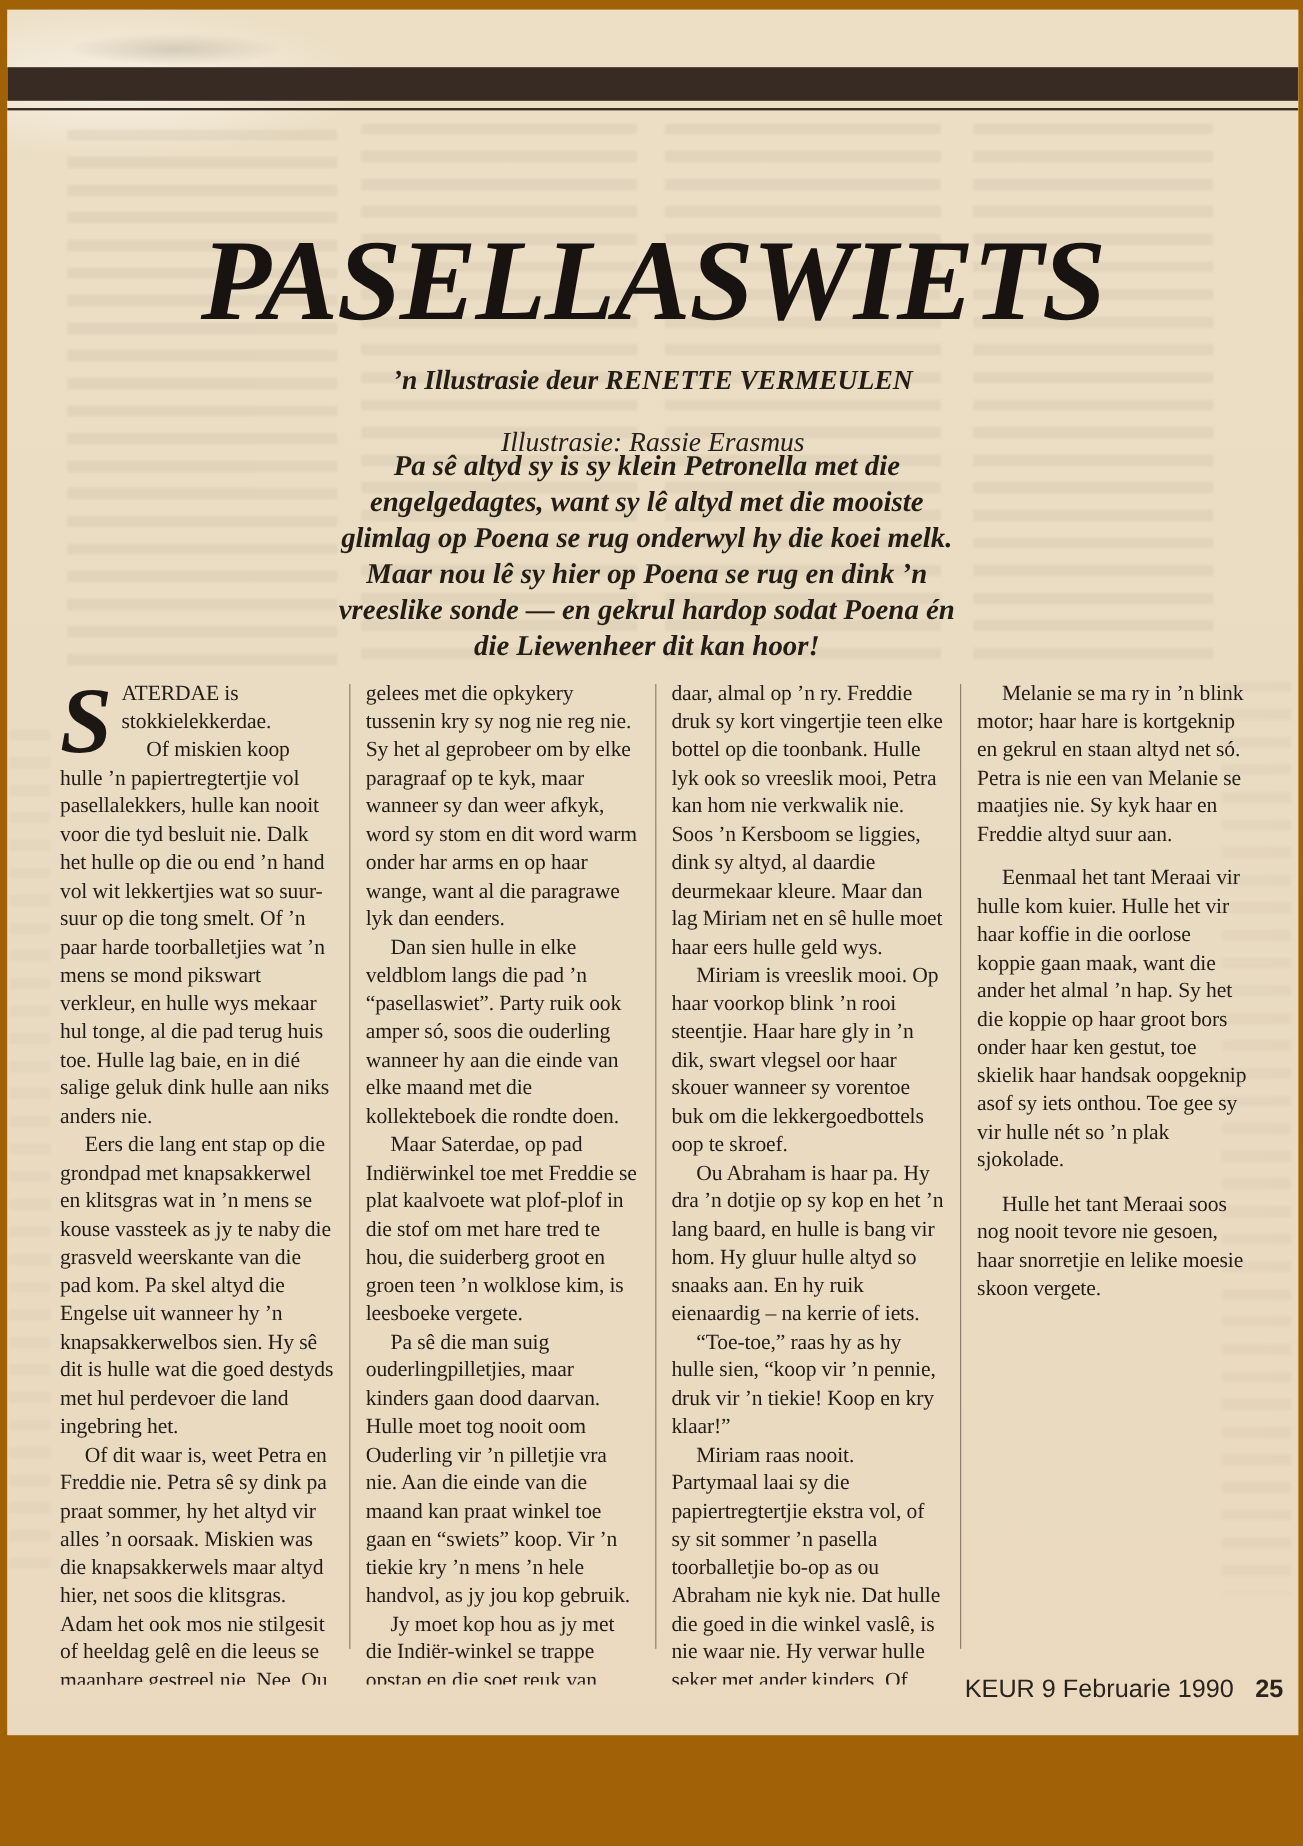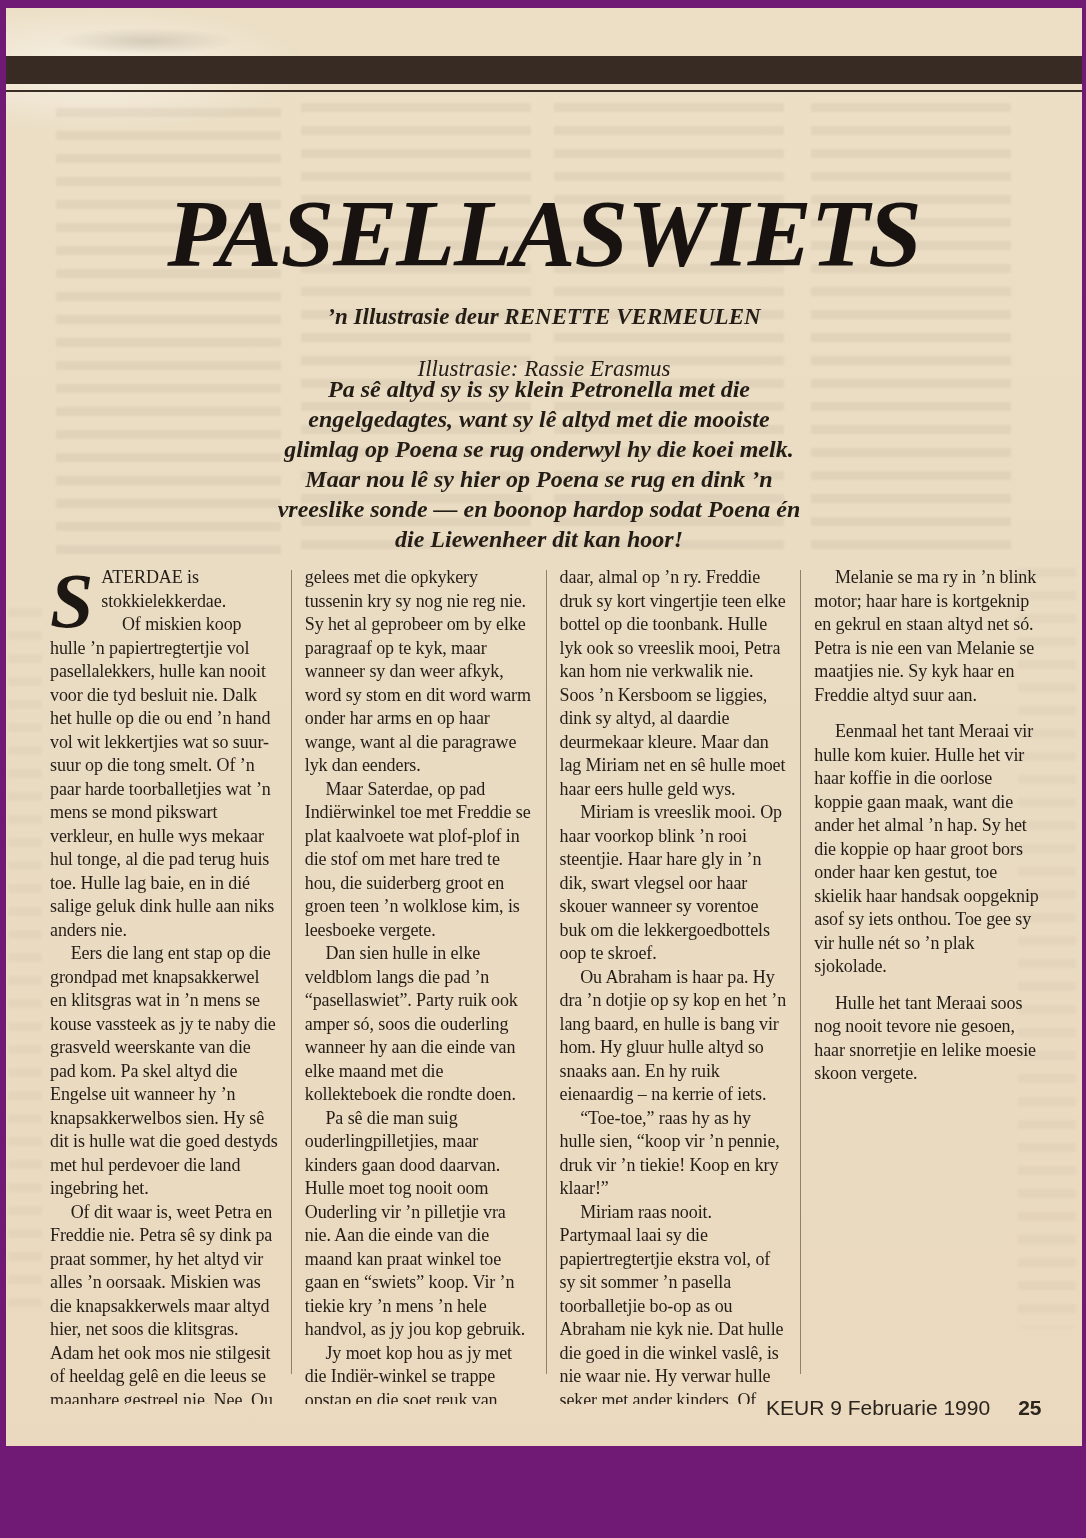--- a/index.html
+++ b/index.html
@@ -1,17 +1,17 @@
 <!DOCTYPE html>
 <html><head>
 <meta charset="utf-8">
 <style>
   html,body{margin:0;padding:0;}
   body{background:#fbf8f1; font-family:"Liberation Serif", serif;}
-  .screen{position:relative; width:1086px; height:1538px; overflow:hidden; background:#701a75;}
+  .screen{position:relative; width:1086px; height:1538px; overflow:hidden; background:#a16207;}
 
   
   .paper{
     position:absolute; left:6px; top:8px; width:1076px; height:1438px;
     background:
       radial-gradient(ellipse 300px 90px at 90px 60px, rgba(255,255,255,.55), rgba(255,255,255,0) 70%),
       linear-gradient(180deg, #ecdfc6 0%, #e9dcc3 40%, #ead9bf 100%);
     overflow:hidden;
   }
 
@@ -67,23 +67,23 @@
   .vrule{width:1px; background:rgba(70,52,38,.55); margin:4px 13px 30px 13px; flex:none;}
 
   .dropcap{
     float:left; font-style:italic; font-weight:bold;
     font-size:78px; line-height:62px; padding:4px 8px 0 0; color:#1c1712;
   }
 
   .col4 p{margin-bottom:13px;}
 
   .footer{
-    position:absolute; top:1388px; left:760px; width:240px;
+    position:absolute; top:1388px; left:798px; width:240px;
     font-family:"Liberation Sans", sans-serif; font-size:21px; color:#2a241d;
-    display:flex; align-items:flex-end; gap:28px; white-space:nowrap;
+    display:flex; align-items:flex-end; gap:18px; white-space:nowrap;
   }
   .footer .pagenum{font-weight:bold;}
 </style>
 </head>
 <body>
 
 <div class="screen">
   <div class="paper">
 
     <div class="ghost" style="left:50px; top:100px; width:225px; height:455px;"></div>
@@ -94,37 +94,37 @@
     <div class="ghost" style="left:2px; top:600px; width:34px; height:700px; opacity:.3;"></div>
 
     <div class="smudge"></div>
 
     <div class="band"></div>
     <div class="rule-thin"></div>
 
     <div class="title">PASELLASWIETS</div>
     <div class="subtitle">’n Illustrasie deur RENETTE VERMEULEN</div>
     <div class="credit">Illustrasie: Rassie Erasmus</div>
-    <div class="lead">Pa sê altyd sy is sy klein Petronella met die engelgedagtes, want sy lê altyd met die mooiste glimlag op Poena se rug onderwyl hy die koei melk. Maar nou lê sy hier op Poena se rug en dink ’n vreeslike sonde — en boonop hardop sodat Poena én die Liewenheer dit kan hoor!</div>
+    <div class="lead">Pa sê altyd sy is sy klein Petronella met die engelgedagtes, want sy lê altyd met die mooiste glimlag op Poena se rug onderwyl hy die koei melk. Maar nou lê sy hier op Poena se rug en dink ’n vreeslike sonde — en gekrul hardop sodat Poena én die Liewenheer dit kan hoor!</div>
 
     <div class="columns">
 
       <div class="col">
         <p class="noindent"><span class="dropcap">S</span><span>ATERDAE is stokkielekkerdae.</span></p>
         <p>Of miskien koop hulle ’n papiertregtertjie vol pasellalekkers, hulle kan nooit voor die tyd besluit nie. Dalk het hulle op die ou end ’n hand vol wit lekkertjies wat so suur-suur op die tong smelt. Of ’n paar harde toorballetjies wat ’n mens se mond pikswart verkleur, en hulle wys mekaar hul tonge, al die pad terug huis toe. Hulle lag baie, en in dié salige geluk dink hulle aan niks anders nie.</p>
         <p>Eers die lang ent stap op die grondpad met knapsakkerwel en klitsgras wat in ’n mens se kouse vassteek as jy te naby die grasveld weerskante van die pad kom. Pa skel altyd die Engelse uit wanneer hy ’n knapsakkerwelbos sien. Hy sê dit is hulle wat die goed destyds met hul perdevoer die land ingebring het.</p>
         <p>Of dit waar is, weet Petra en Freddie nie. Petra sê sy dink pa praat sommer, hy het altyd vir alles ’n oorsaak. Miskien was die knapsakkerwels maar altyd hier, net soos die klitsgras. Adam het ook mos nie stilgesit of heeldag gelê en die leeus se maanhare gestreel nie. Nee, Ou Ore het hulle eenmaal in die Bybelklas vertel dat Adam in die Tuin gewerk het. Of dit waar is, weet sy ook nie. Sy is in standerd twee en kan nog nie ordentlik lees nie. Veral die</p>
       </div>
 
       <div class="vrule"></div>
 
       <div class="col">
         <p class="noindent">gelees met die opkykery tussenin kry sy nog nie reg nie. Sy het al geprobeer om by elke paragraaf op te kyk, maar wanneer sy dan weer afkyk, word sy stom en dit word warm onder har arms en op haar wange, want al die paragrawe lyk dan eenders.</p>
+        <p>Dan sien hulle in elke veldblom langs die pad ’n “pasellaswiet”. Party ruik ook amper só, soos die ouderling wanneer hy aan die einde van elke maand met die kollekteboek die rondte doen.</p>
         <p>Maar Saterdae, op pad Indiërwinkel toe met Freddie se plat kaalvoete wat plof-plof in die stof om met hare tred te hou, die suiderberg groot en groen teen ’n wolklose kim, is leesboeke vergete.</p>
-        <p>Dan sien hulle in elke veldblom langs die pad ’n “pasellaswiet”. Party ruik ook amper só, soos die ouderling wanneer hy aan die einde van elke maand met die kollekteboek die rondte doen.</p>
         <p>Pa sê die man suig ouderlingpilletjies, maar kinders gaan dood daarvan. Hulle moet tog nooit oom Ouderling vir ’n pilletjie vra nie. Aan die einde van die maand kan praat winkel toe gaan en “swiets” koop. Vir ’n tiekie kry ’n mens ’n hele handvol, as jy jou kop gebruik.</p>
         <p>Jy moet kop hou as jy met die Indiër-winkel se trappe opstap en die soet reuk van suiker, lekkergoed en paraffien tref jou in die gesig. Jy stap die warm son uit, stap die koel skemerte van die winkel binne, en dan staan die lekkergoedbottels</p>
       </div>
 
       <div class="vrule"></div>
 
       <div class="col">
         <p class="noindent">daar, almal op ’n ry. Freddie druk sy kort vingertjie teen elke bottel op die toonbank. Hulle lyk ook so vreeslik mooi, Petra kan hom nie verkwalik nie. Soos ’n Kersboom se liggies, dink sy altyd, al daardie deurmekaar kleure. Maar dan lag Miriam net en sê hulle moet haar eers hulle geld wys.</p>
         <p>Miriam is vreeslik mooi. Op haar voorkop blink ’n rooi steentjie. Haar hare gly in ’n dik, swart vlegsel oor haar skouer wanneer sy vorentoe buk om die lekkergoedbottels oop te skroef.</p>
         <p>Ou Abraham is haar pa. Hy dra ’n dotjie op sy kop en het ’n lang baard, en hulle is bang vir hom. Hy gluur hulle altyd so snaaks aan. En hy ruik eienaardig – na kerrie of iets.</p>

